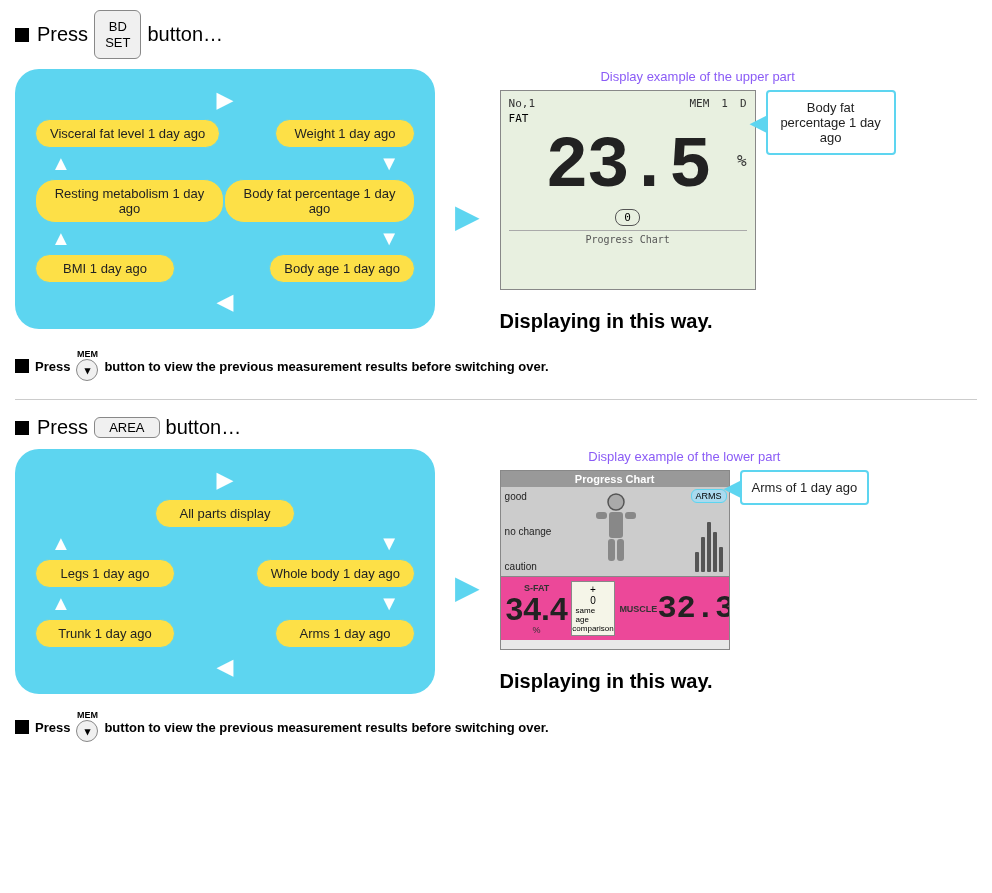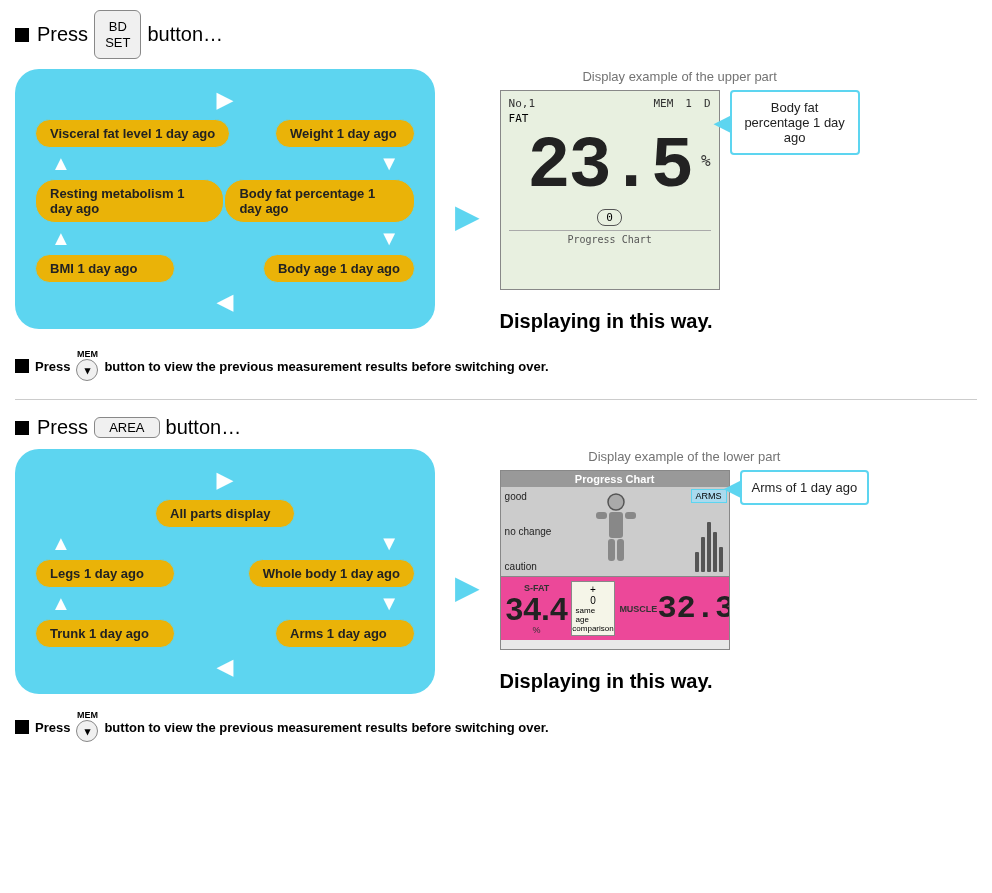--- a/index.html
+++ b/index.html
@@ -84,60 +84,60 @@
       color: #fff;
       font-size: 22px;
     }
     .cycle-row {
       display: flex;
       justify-content: space-between;
       align-items: center;
       margin: 4px 0;
     }
     .cycle-cell {
-      background: #eab308;
+      background: #fde047;
       border: 1.5px solid #5dd5f0;
       border-radius: 20px;
       padding: 6px 14px;
       font-size: 13px;
       color: #222;
       min-width: 140px;
-      font-weight: bold;
+      text-align: center;
     }
     .arrow-left {
       color: #fff;
       font-size: 20px;
       transform: rotate(0deg);
     }
     .arrow-right {
       color: #fff;
       font-size: 20px;
     }
 
     
     .display-example {
       display: flex;
       flex-direction: column;
       align-items: flex-start;
     }
     .display-label {
       font-size: 13px;
-      color: #737373;
+      color: #8b5cf6;
       margin-bottom: 6px;
       align-self: center;
     }
     .display-box-wrapper {
       display: flex;
       align-items: flex-start;
       gap: 10px;
     }
     .lcd-box {
       border: 1.5px solid #888;
       background: #e8f0e0;
-      width: 220px;
+      width: 256px;
       min-height: 200px;
       padding: 6px 8px;
       position: relative;
       font-family: monospace;
     }
     .lcd-top-row {
       display: flex;
       justify-content: space-between;
       font-size: 11px;
       color: #333;
@@ -290,21 +290,21 @@
       flex: 1;
       position: relative;
       display: flex;
       align-items: flex-end;
       justify-content: center;
       padding: 2px;
     }
     .arms-badge {
       background: #aadaee;
       border: 1px solid #5dd5f0;
-      border-radius: 0;
+      border-radius: 6px;
       font-size: 9px;
       padding: 1px 4px;
       position: absolute;
       top: 2px;
       right: 2px;
     }
     .bars-area {
       display: flex;
       align-items: flex-end;
       gap: 2px;

